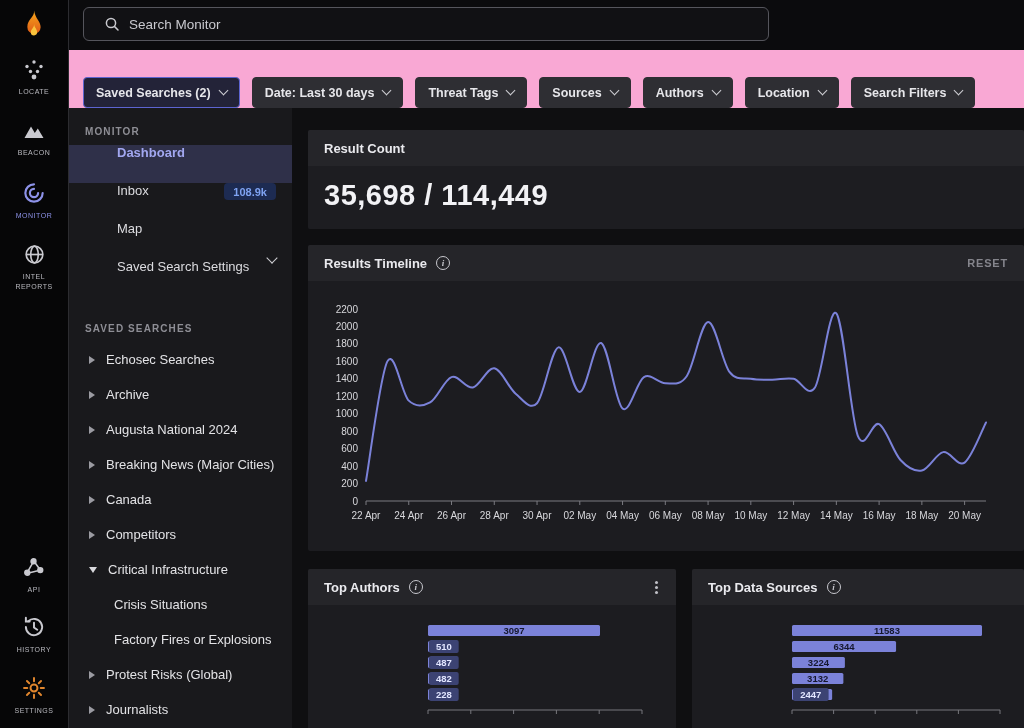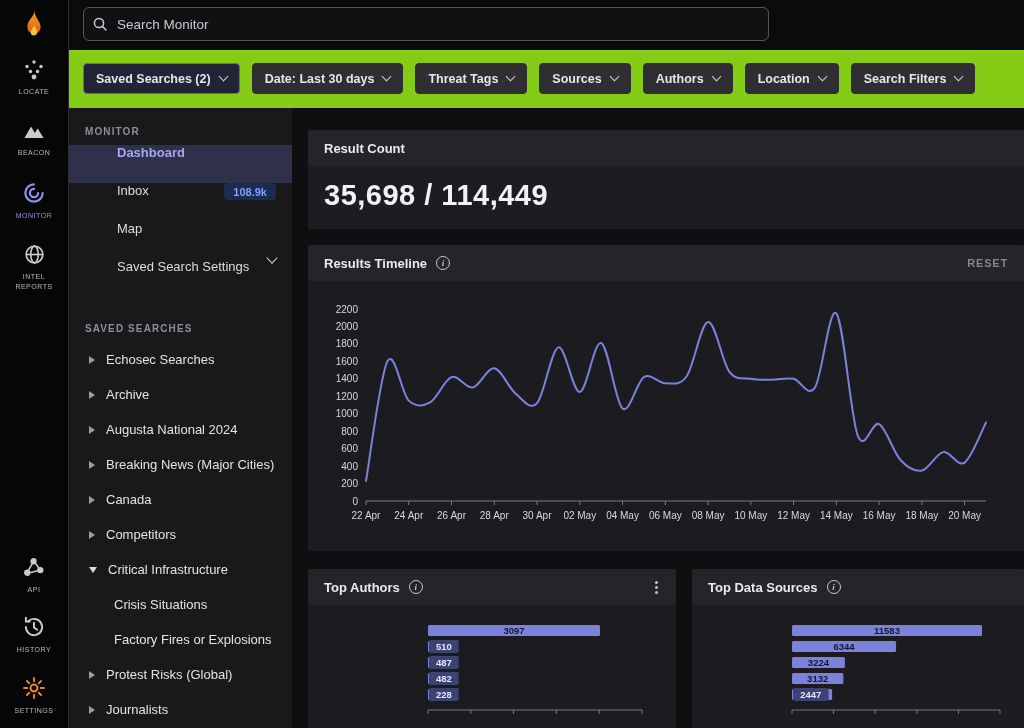--- a/index.html
+++ b/index.html
@@ -10,24 +10,24 @@
 .logo{margin-bottom:14px;cursor:pointer}
 .rail-item{display:flex;flex-direction:column;align-items:center;gap:5px;margin-bottom:22px;cursor:pointer;width:100%}
 .rail-label{font-size:7px;letter-spacing:.5px;color:#b9b9bf;text-align:center;line-height:1.4;max-width:52px}
 .rail-item.active .rail-label{color:#8d92e8}
 .rail-bottom{margin-top:auto;display:flex;flex-direction:column;align-items:center}
 .rail-bottom .rail-item{margin-bottom:20px}
 .rail-bottom .rail-item:last-child{margin-bottom:0}
 
 .content{flex:1;display:flex;flex-direction:column;border-left:1px solid #2c2c30;min-width:0}
 .search-row{height:50px;padding:7px 0 0 14px;background:#0b0b0d}
-.searchbox{width:686px;height:34px;background:#111114;border:1px solid #55555c;border-radius:6px;display:flex;align-items:center;gap:9px;padding:0 8px}
+.searchbox{width:686px;height:34px;background:#111114;border:1px solid #55555c;border-radius:6px;display:flex;align-items:center;gap:9px;padding:0 20px}
 .searchbox input{flex:1;background:transparent;border:none;outline:none;color:#e8e8ec;font-size:13.5px;font-family:inherit}
 .searchbox input::placeholder{color:#c9c9cf}
-.filter-row{height:58px;padding:13px 0 0 14px;background:#84cc16;display:flex;gap:12px;align-items:flex-start}
+.filter-row{height:58px;padding:13px 0 0 14px;background:#f9a8d4;display:flex;gap:12px;align-items:flex-end}
 .filter-btn{height:31px;background:#2e2e33;border:1px solid #2e2e33;border-radius:4px;color:#e6e6ea;font-size:12.5px;font-weight:700;font-family:inherit;display:flex;align-items:center;gap:9px;padding:0 12px;cursor:pointer;white-space:nowrap}
 .filter-btn.active{background:#232338;border:1.5px solid #5d64d0}
 .chev{width:7px;height:7px;border-right:1.7px solid #cfcfd4;border-bottom:1.7px solid #cfcfd4;transform:rotate(45deg);margin-top:-4px;flex-shrink:0}
 
 .workspace{flex:1;display:flex;min-height:0;background:#0f0f11}
 .sidebar{width:223px;background:#19191c;flex-shrink:0;overflow:hidden;padding-top:6px}
 .section-label{font-size:10px;letter-spacing:1.1px;color:#8e8e95;margin:12px 16px 8px;font-weight:700}
 .section-label.saved{margin-top:26px}
 .side-item{height:38px;display:flex;align-items:flex-start;padding:0 16px 0 48px;font-size:13px;color:#dcdce0;cursor:pointer}
 .side-item.active{background:#2f3049;color:#a2a7f0;font-weight:700}

